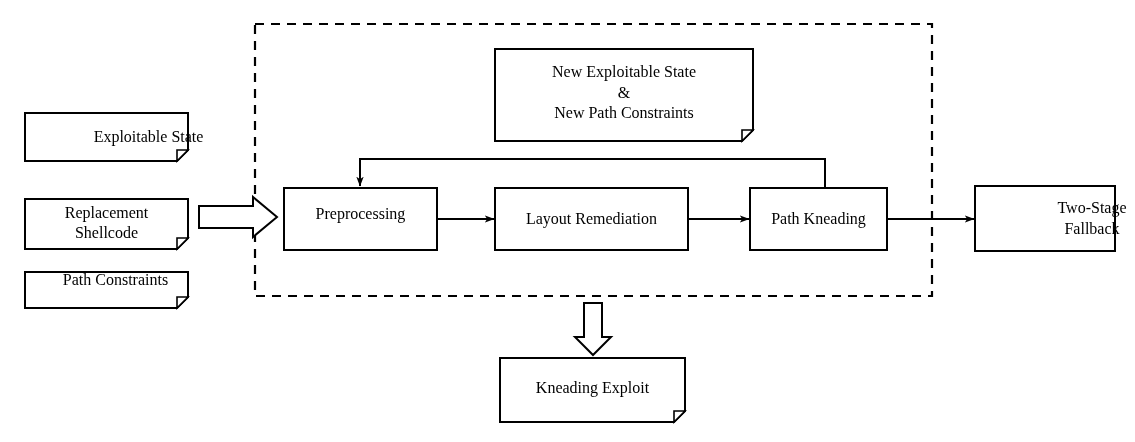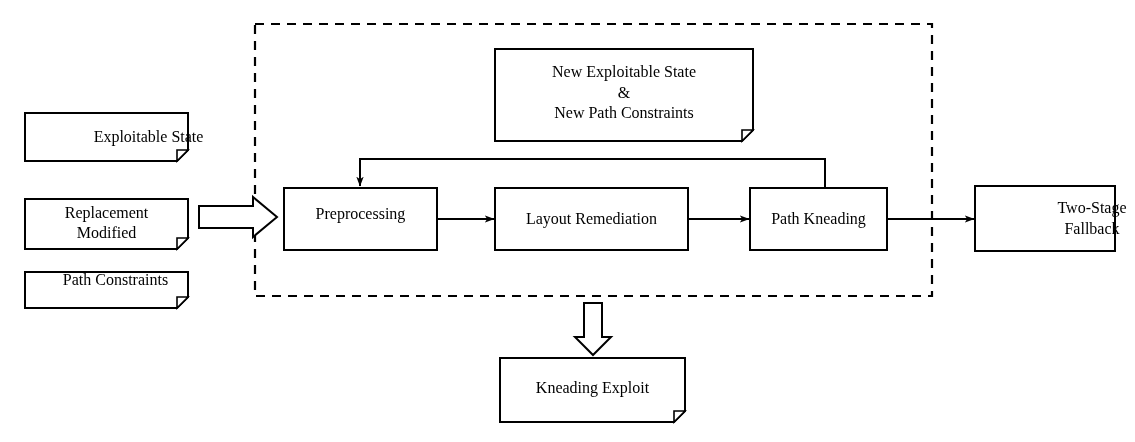--- a/index.html
+++ b/index.html
@@ -84,21 +84,21 @@
     <path d="M584,303 H602 V337 H611 L593,355 L575,337 H584 Z" fill="#ffffff" stroke="#000000" stroke-width="2"></path>
 
     <path d="M500,358 H685 V411 L674,422 H500 Z" fill="#ffffff" stroke="#000000" stroke-width="2"></path>
     <path d="M685,411 L674,411 L674,422 Z" fill="#ffffff" stroke="#000000" stroke-width="1.6"></path>
 
   </svg>
 
   <div class="node-label" style="left:25px; top:113px; width:163px; height:48px;margin-left:42px;">Exploitable State</div>
 
   <div class="node-label" style="left:25px; top:197px; width:163px; height:52px;">Replacement
-Modified</div>
+Shellcode</div>
 
   <div class="node-label" style="left:25px; top:262px; width:163px; height:36px;padding-left:9px;">Path Constraints</div>
 
   <div class="node-label" style="left:495px; top:49px; width:258px; height:88px;">New Exploitable State
 &amp;
 New Path Constraints</div>
 
   <div class="node-label" style="left:284px; top:188px; width:153px; height:52px;border-radius:31px;">Preprocessing</div>
 
   <div class="node-label" style="left:495px; top:188px; width:193px; height:62px;">Layout Remediation</div>

